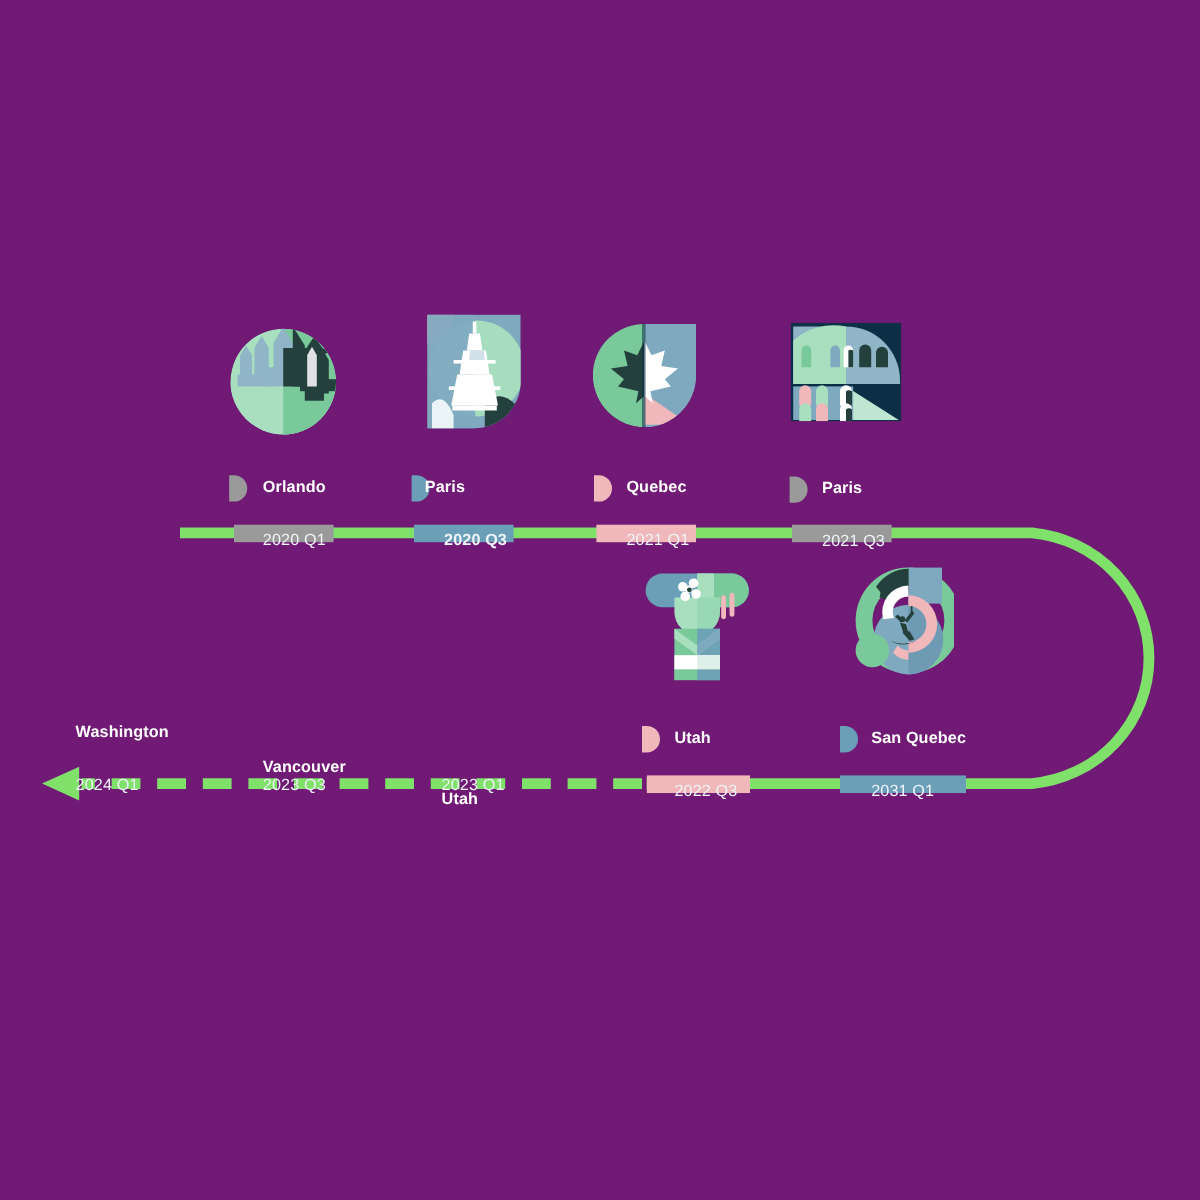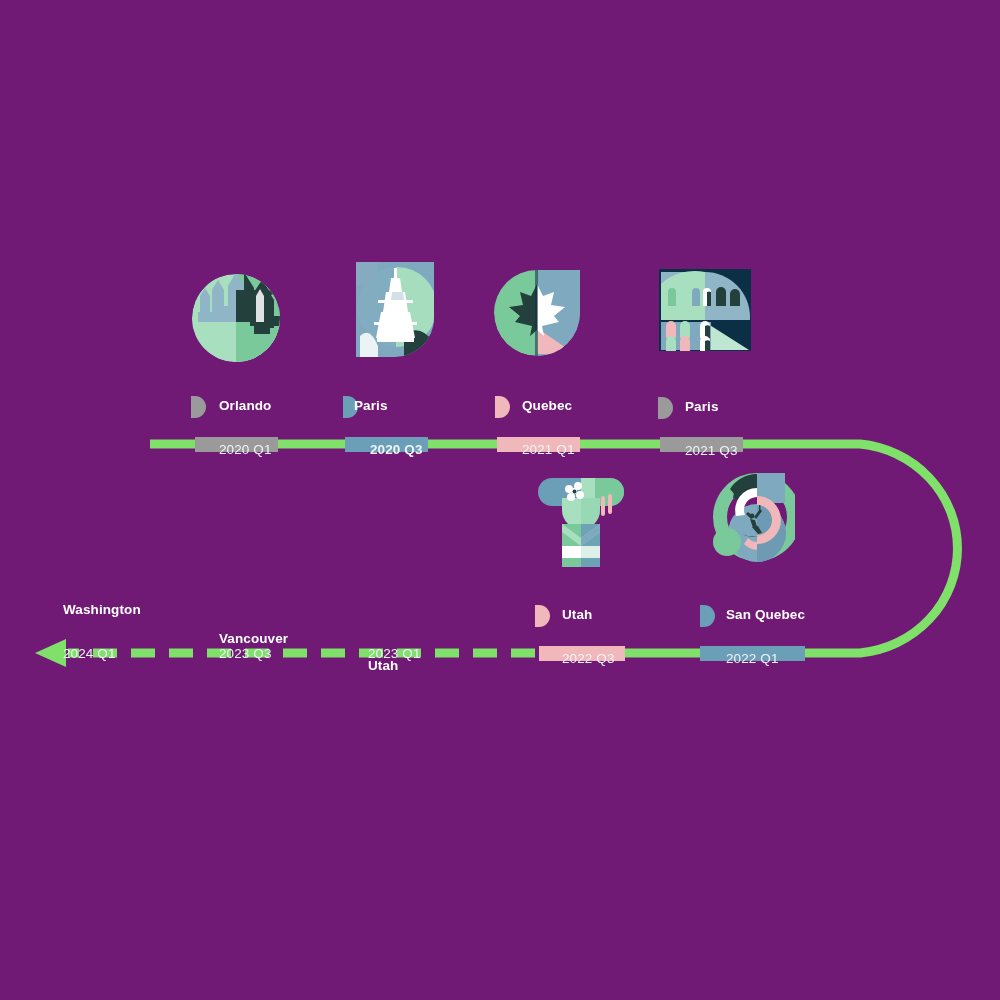--- a/index.html
+++ b/index.html
@@ -270,21 +270,21 @@
   <div class="stop-marker" style="left:495px; top:396px; background:#f0b8bb;"></div>
   <div class="stop-name" style="left:522px; top:398px;">Quebec</div>
   <div class="stop-date" style="left:522px; top:418px;">2021 Q1</div>
 
   <div class="stop-marker" style="left:658px; top:397px; background:#9a9a9a;"></div>
   <div class="stop-name" style="left:685px; top:399px;">Paris</div>
   <div class="stop-date" style="left:685px; top:419px;">2021 Q3</div>
 
   <div class="stop-marker" style="left:700px; top:605px; background:#6b9fb8;"></div>
   <div class="stop-name" style="left:726px; top:607px;">San Quebec</div>
-  <div class="stop-date" style="left:726px; top:627px;">2022 Q1</div>
+  <div class="stop-date" style="left:726px; top:627px;">2031 Q1</div>
 
   <div class="stop-marker" style="left:535px; top:605px; background:#f0b8bb;"></div>
   <div class="stop-name" style="left:562px; top:607px;">Utah</div>
   <div class="stop-date" style="left:562px; top:627px;">2022 Q3</div>
 
   <div class="stop-name" style="left:368px; top:634px;margin-top:24px;">Utah</div>
   <div class="stop-date" style="left:368px; top:622px;text-align:center;">2023 Q1</div>
 
   <div class="stop-name" style="left:219px; top:631px;">Vancouver</div>
   <div class="stop-date" style="left:219px; top:622px;">2023 Q3</div>

